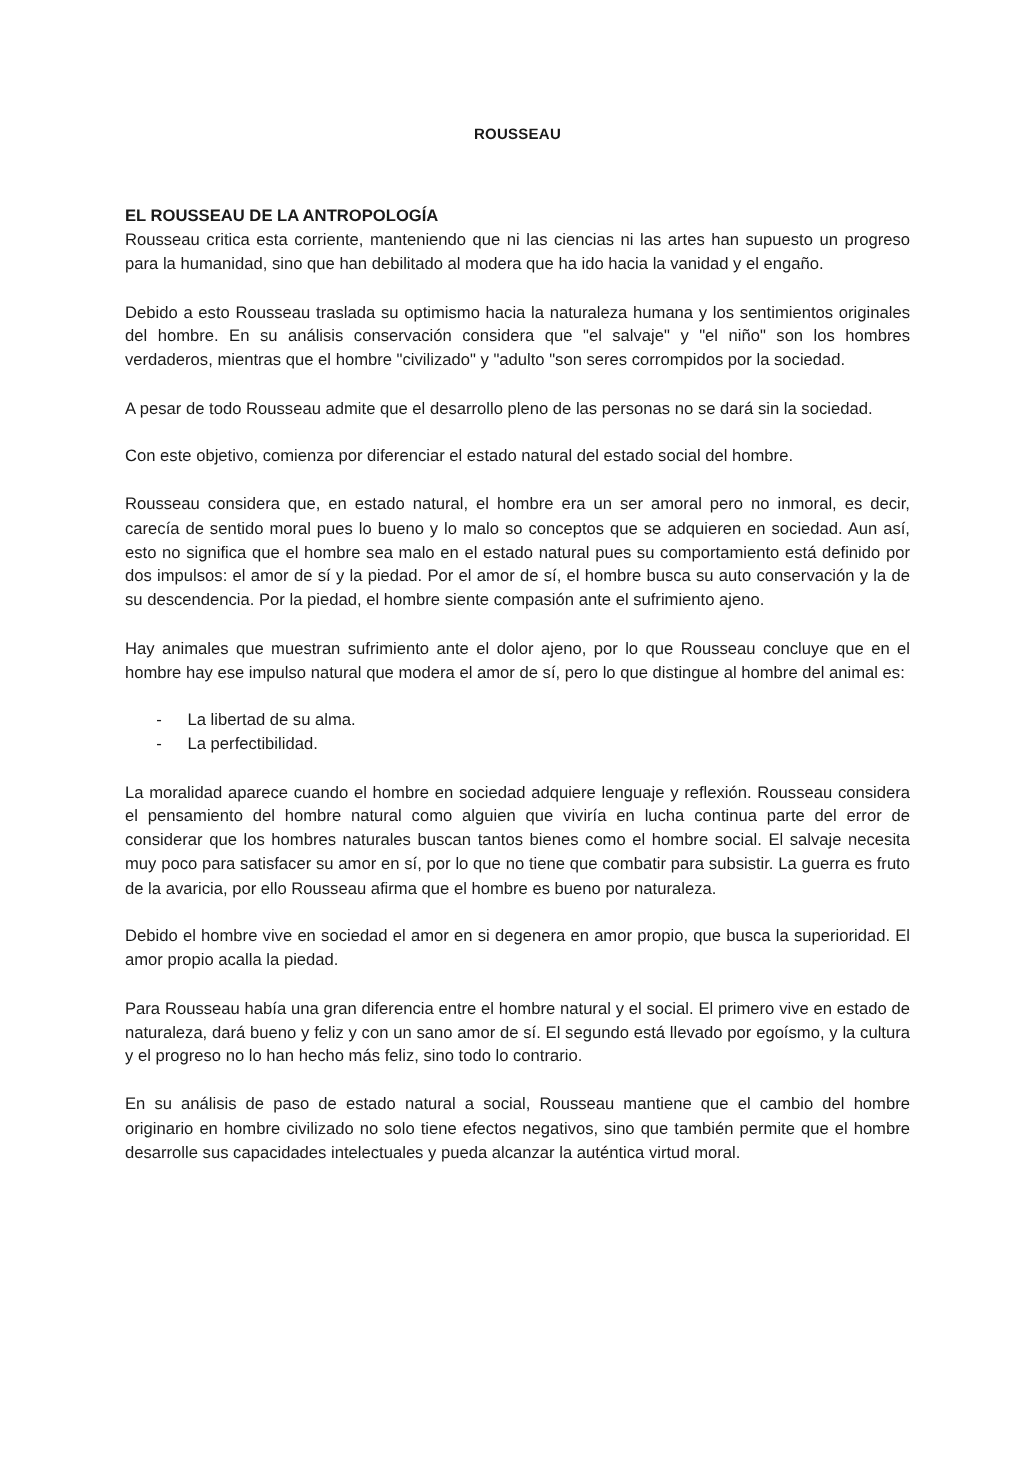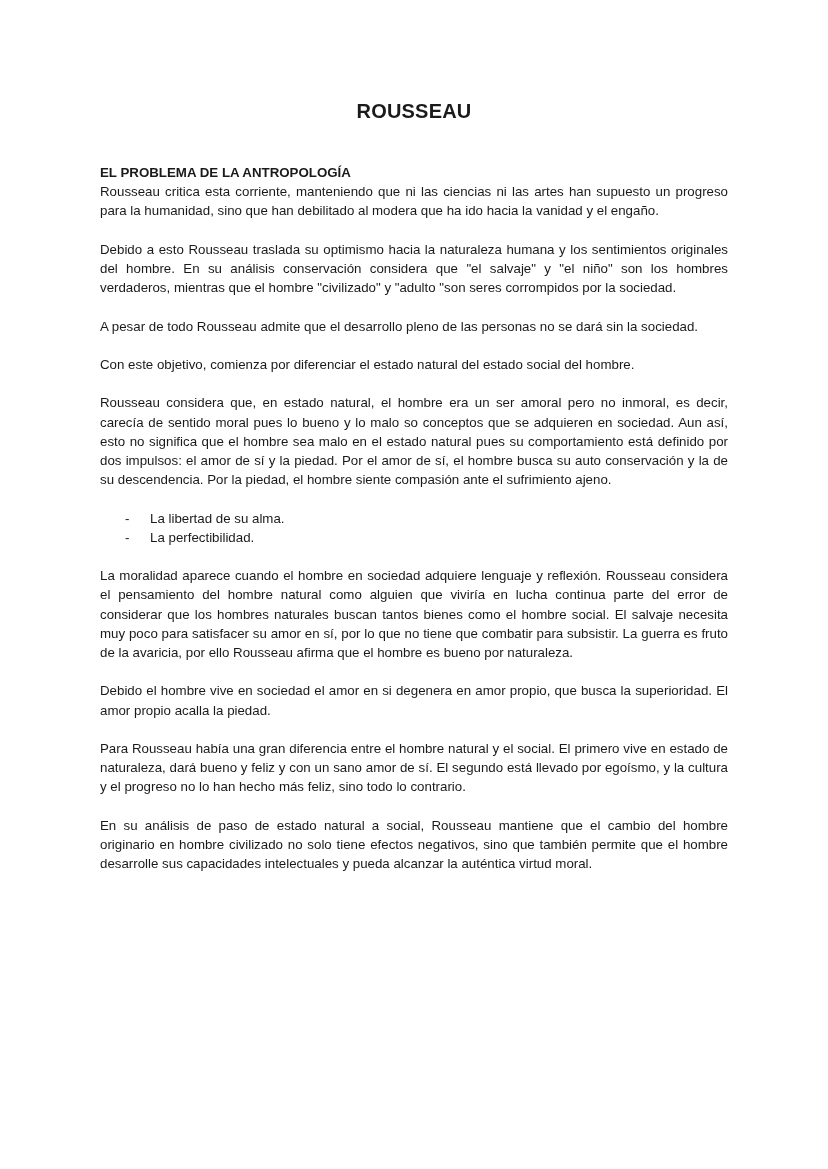--- a/index.html
+++ b/index.html
@@ -21,21 +21,21 @@
       top: 0;
       width: 628px;
     }
     .doc-title {
       position: absolute;
       top: 100px;
       left: 0;
       width: 628px;
       text-align: center;
       font-weight: bold;
-      font-size: 20px;
+      font-size: 12px;
       letter-spacing: 0.2px;
     }
     .content {
       position: absolute;
       top: 163px;
       left: 0;
       width: 628px;
       font-size: 13.3px;
       line-height: 19.2px;
     }
@@ -64,26 +64,27 @@
       flex: 0 0 50px;
     }
   </style>
 </head>
 <body>
 
 <div class="page">
   <div class="doc-title">ROUSSEAU</div>
 
   <div class="content">
-    <p class="section-heading">EL PROBLEMA DE LA ANTROPOLOGÍA</p>
+    <p class="section-heading">EL ROUSSEAU DE LA ANTROPOLOGÍA</p>
     <p class="para">Rousseau critica esta corriente, manteniendo que ni las ciencias ni las artes han supuesto un progreso para la humanidad, sino que han debilitado al modera que ha ido hacia la vanidad y el engaño.</p>
     <p class="para">Debido a esto Rousseau traslada su optimismo hacia la naturaleza humana y los sentimientos originales del hombre. En su análisis conservación considera que "el salvaje" y "el niño" son los hombres verdaderos, mientras que el hombre "civilizado" y "adulto "son seres corrompidos por la sociedad.</p>
     <p class="para">A pesar de todo Rousseau admite que el desarrollo pleno de las personas no se dará sin la sociedad.</p>
     <p class="para">Con este objetivo, comienza por diferenciar el estado natural del estado social del hombre.</p>
     <p class="para">Rousseau considera que, en estado natural, el hombre era un ser amoral pero no inmoral, es decir, carecía de sentido moral pues lo bueno y lo malo so conceptos que se adquieren en sociedad. Aun así, esto no significa que el hombre sea malo en el estado natural pues su comportamiento está definido por dos impulsos: el amor de sí y la piedad. Por el amor de sí, el hombre busca su auto conservación y la de su descendencia. Por la piedad, el hombre siente compasión ante el sufrimiento ajeno.</p>
+    <p class="para">Hay animales que muestran sufrimiento ante el dolor ajeno, por lo que Rousseau concluye que en el hombre hay ese impulso natural que modera el amor de sí, pero lo que distingue al hombre del animal es:</p>
 
     <ul class="bullet-list">
       <li class="bullet-item">
         <span class="bullet-dash">-</span>
         <span>La libertad de su alma.</span>
       </li>
       <li class="bullet-item">
         <span class="bullet-dash">-</span>
         <span>La perfectibilidad.</span>
       </li>

